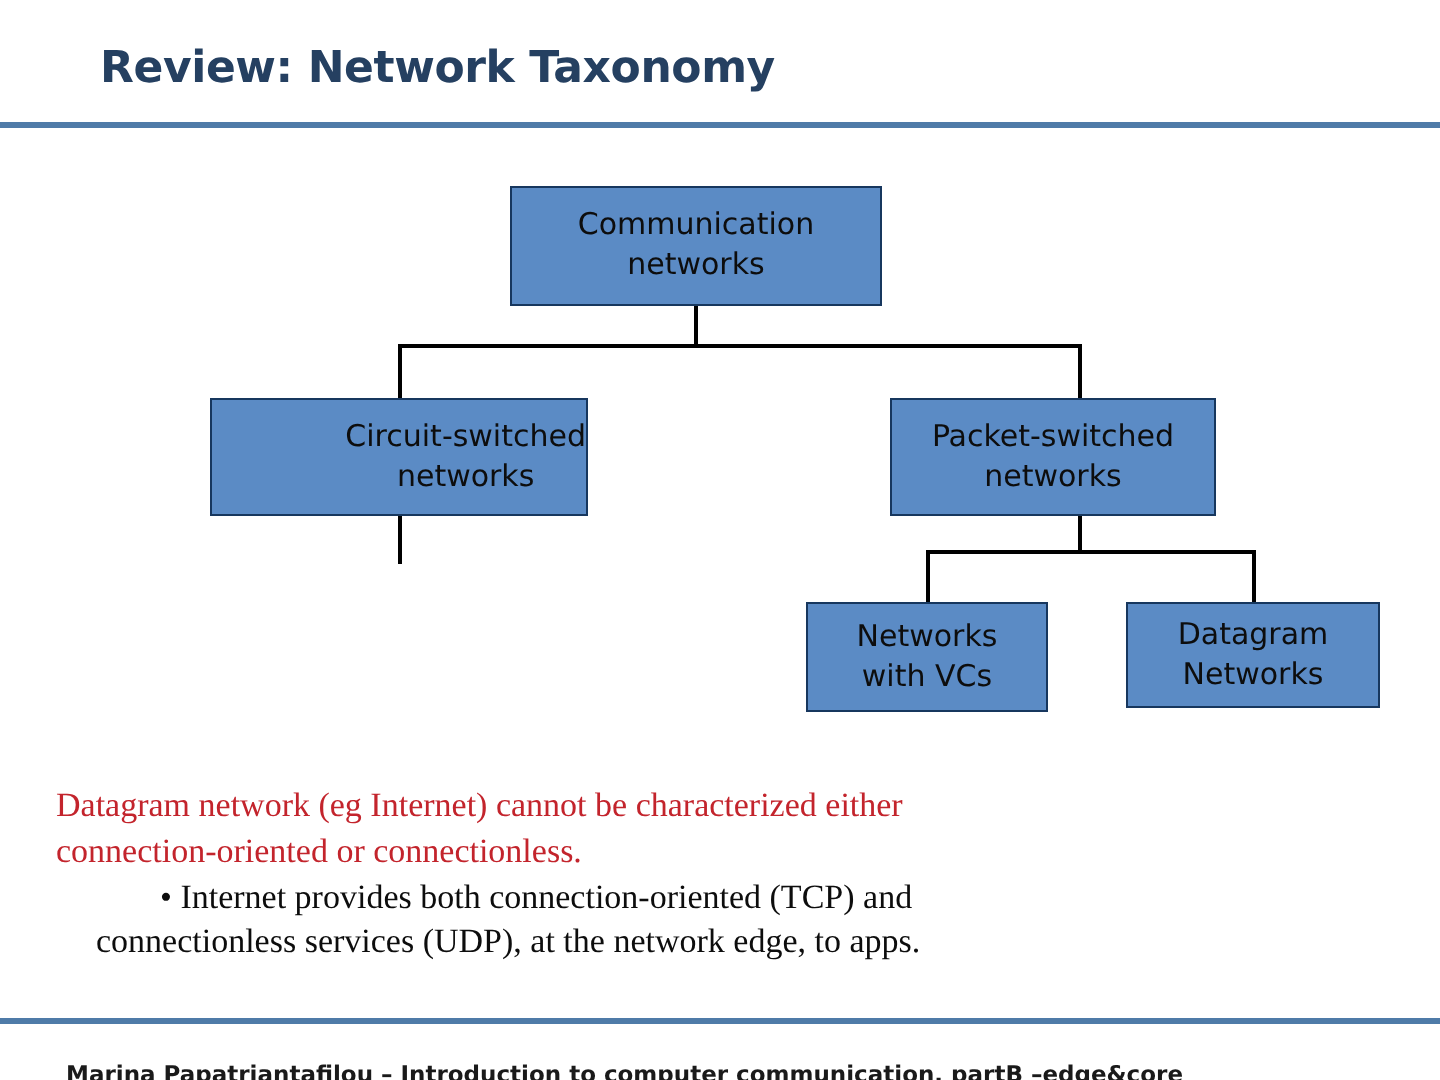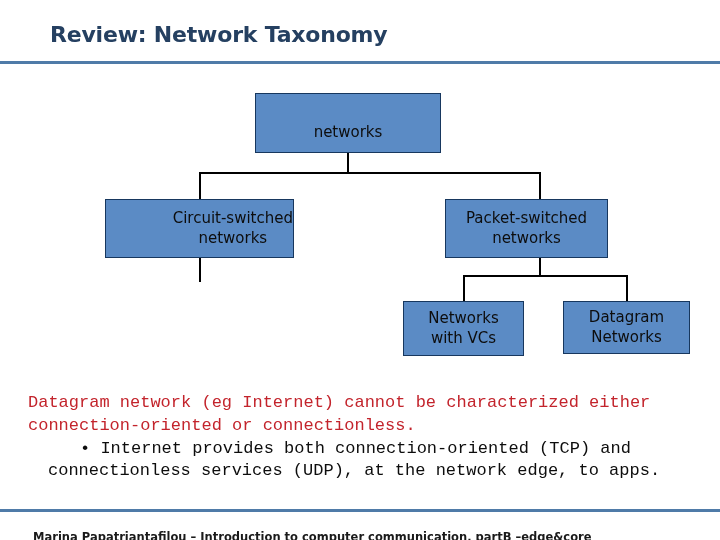--- a/index.html
+++ b/index.html
@@ -89,21 +89,21 @@
   
   #c-drop-vc    { left: 463px; top: 275px; height: 26px; }
   #c-drop-dg    { left: 626px; top: 275px; height: 26px; }
 
   
   .body-text {
     position: absolute;
     left: 28px;
     top: 392px;
     width: 664px;
-    font-family: Liberation Mono, monospace;
+    font-family: Liberation Serif, serif;
     font-size: 17px;
     line-height: 1.34;
   }
   .body-text .ln { white-space: nowrap; }
   .red   { color: #c3242c; }
   .black { color: #0d0d0d; margin-left: 20px; }
   .indent-1 { padding-left: 32px; }
 
   
   .footer-rule {
@@ -147,21 +147,21 @@
   <div class="conn conn-v" id="c-drop-circ"></div>
   <div class="conn conn-v" id="c-drop-pack"></div>
   <div class="conn conn-v" id="c-circ-stub"></div>
   <div class="conn conn-v" id="c-pack-stem"></div>
   <div class="conn conn-h" id="c-bar-2"></div>
   <div class="conn conn-v" id="c-drop-vc"></div>
   <div class="conn conn-v" id="c-drop-dg"></div>
 
   <div class="node" id="node-root">
     <div>
-      <br>
+      <span>Communication</span><br>
       <span>networks</span>
     </div>
   </div>
 
   <div class="node" id="node-circuit">
     <div>
       <span>Circuit-switched</span><br>
       <span>networks</span>
     </div>
   </div>

